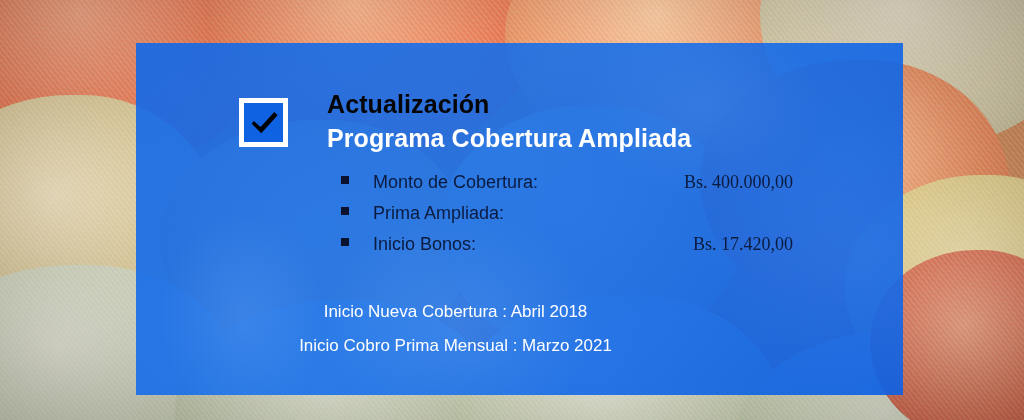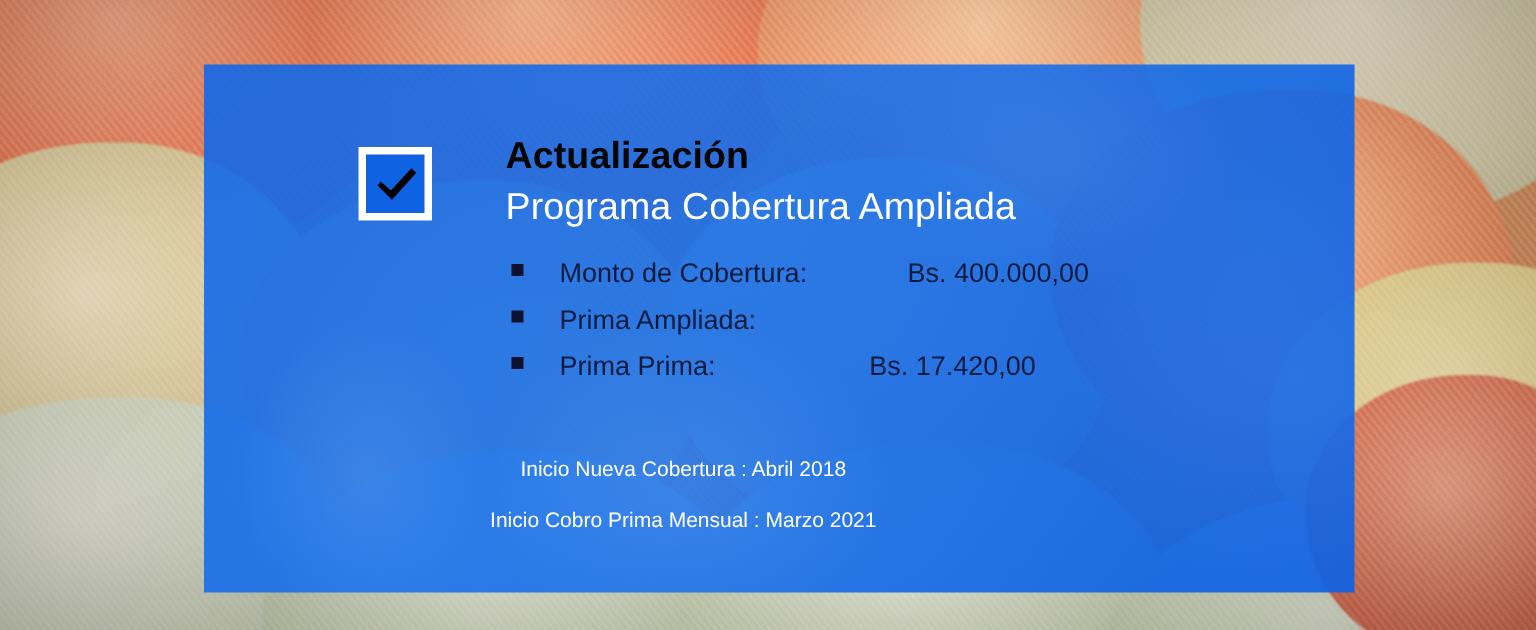--- a/index.html
+++ b/index.html
@@ -64,21 +64,21 @@
   
   .content{position:absolute;inset:0;}
 
   
   .header-row{
     position:absolute;
     left:103px;   
     top:53px;     
     display:flex;
     align-items:flex-start;
-    gap:16px;
+    gap:6px;
   }
   .checkbox-icon{
     position:relative;
     width:49px;height:49px;
     box-sizing:border-box;
     border:5px solid #ffffff;
     background:#0f62e2;
     flex:0 0 auto;
     margin-top:2px;
   }
@@ -97,21 +97,21 @@
   }
   .title-1{
     font-size:25px;
     font-weight:bold;
     color:#050505;
     letter-spacing:.1px;
     white-space:nowrap;
   }
   .title-2{
     font-size:25px;
-    font-weight:normal;
+    font-weight:bold;
     color:#ffffff;
     letter-spacing:.1px;
     white-space:nowrap;
     margin-top:9px;
   }
 
   
   .bullets{
     position:absolute;
     left:205px;  
@@ -134,33 +134,34 @@
     margin-right:24px;
     position:relative;
     top:-4px;
   }
   .bullet-label{
     flex:0 0 auto;
     white-space:nowrap;
   }
   .bullet-value{
     flex:1 1 auto;
-    text-align:center;
-    white-space:nowrap;
+    text-align:right;
+    white-space:nowrap;
+    font-family:Liberation Serif, serif;
   }
 
   
   .footer-lines{
     position:absolute;
     left:0;right:0;
     top:252px;   
     text-align:center;
   }
   .footer-line{
-    font-size:14px;
+    font-size:17px;
     color:#ffffff;
     white-space:nowrap;
     line-height:34px;
     padding-right:128px; 
   }
 </style>
 </head>
 <body>
 
 <div class="stage">
@@ -215,21 +216,21 @@
           <span class="bullet-value">Bs. 400.000,00</span>
         </li>
 
         <li class="bullet-item">
           <span class="bullet-marker"></span>
           <span class="bullet-label">Prima Ampliada:</span>
         </li>
 
         <li class="bullet-item">
           <span class="bullet-marker"></span>
-          <span class="bullet-label">Prima Prima:</span>
+          <span class="bullet-label">Inicio Bonos:</span>
           <span class="bullet-value">Bs. 17.420,00</span>
         </li>
 
       </ul>
 
       <div class="footer-lines">
         <div class="footer-line">Inicio Nueva Cobertura :   Abril 2018</div>
         <div class="footer-line">Inicio Cobro Prima Mensual : Marzo 2021</div>
       </div>
 

